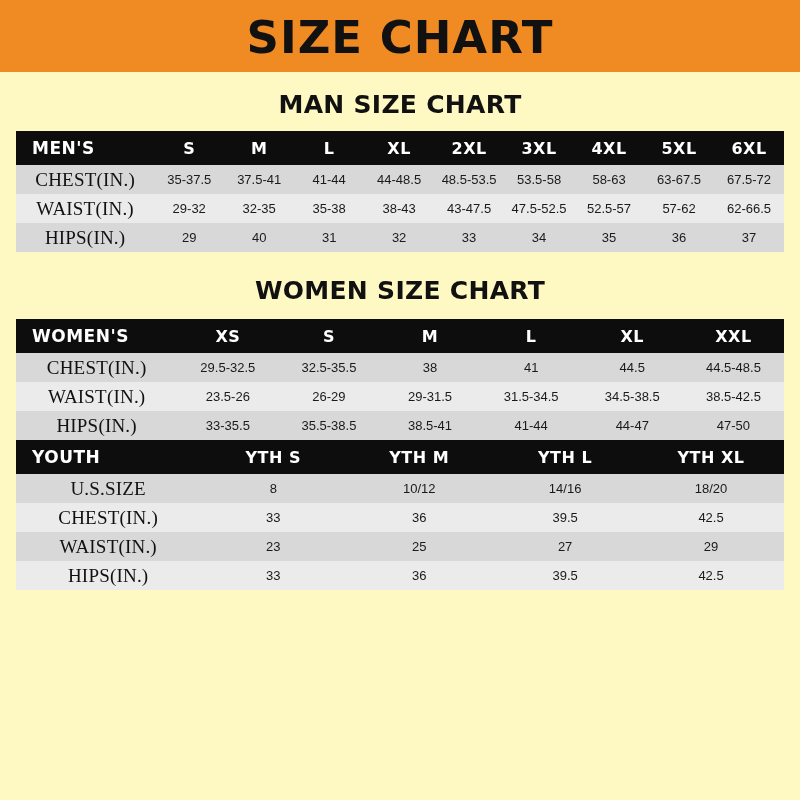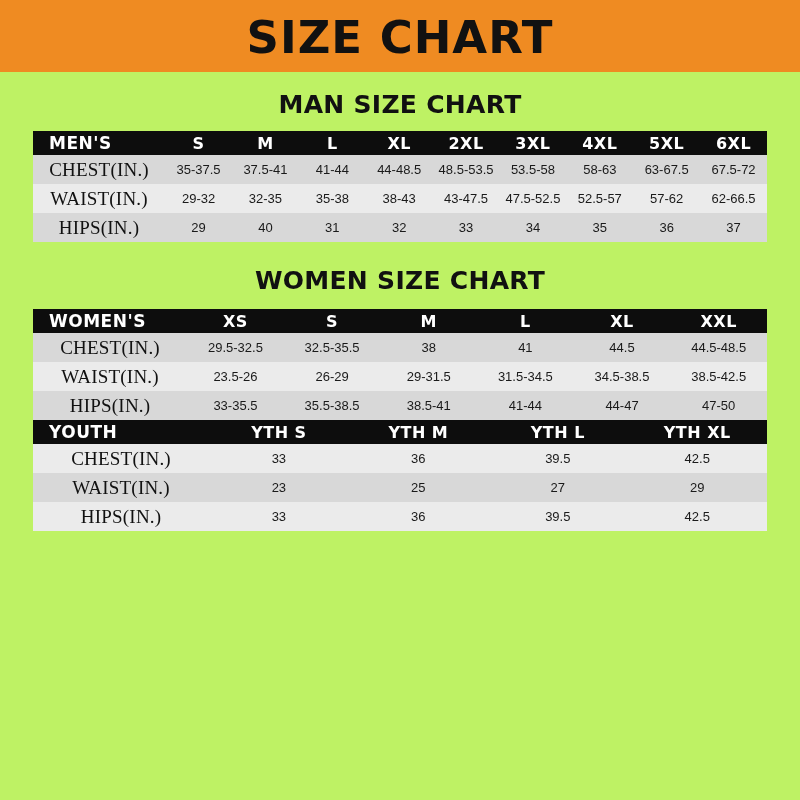--- a/index.html
+++ b/index.html
@@ -10,21 +10,21 @@
     width: 800px;
     height: 800px;
     background: #ffffff;
     font-family: "Liberation Sans", sans-serif;
     overflow: hidden;
   }
   .page {
     position: relative;
     width: 800px;
     height: 800px;
-    background: #bef264;
+    background: #fef9c3;
     box-sizing: border-box;
   }
   
   .banner {
     position: relative;
     height: 72px;
     background: #ef8b22;
     display: flex;
     align-items: center;
     justify-content: center;
@@ -32,21 +32,21 @@
   .banner-title {
     font-family: "DejaVu Sans", sans-serif;
     font-weight: bold;
     font-size: 45px;
     letter-spacing: 1px;
     color: #111111;
     line-height: 1;
     margin-top: 2px;
   }
   .content {
-    padding: 0 33px;
+    padding: 0 16px;
     box-sizing: border-box;
   }
   .section-title {
     text-align: center;
     font-family: "DejaVu Sans", sans-serif;
     font-weight: bold;
     font-size: 25px;
     color: #111111;
     letter-spacing: 0.3px;
   }
@@ -70,21 +70,21 @@
     white-space: nowrap;
   }
   table.chart thead tr {
     background: #0d0d0d;
   }
   table.chart thead th {
     color: #ffffff;
     font-family: "DejaVu Sans", sans-serif;
     font-weight: bold;
     font-size: 16px;
-    height: 24px;
+    height: 34px;
     letter-spacing: 0.5px;
   }
   table.chart thead th.rowhead {
     text-align: left;
     padding-left: 16px;
     font-size: 17px;
   }
   table.chart tbody tr.odd { background: #d8d8d8; }
   table.chart tbody tr.even { background: #ebebeb; }
   table.chart tbody td.rowlabel {
@@ -253,20 +253,27 @@
       <thead>
         <tr>
           <th class="rowhead">YOUTH</th>
           <th>YTH S</th>
           <th>YTH M</th>
           <th>YTH L</th>
           <th>YTH XL</th>
         </tr>
       </thead>
       <tbody>
+        <tr class="odd">
+          <td class="rowlabel">U.S.SIZE</td>
+          <td>8</td>
+          <td>10/12</td>
+          <td>14/16</td>
+          <td>18/20</td>
+        </tr>
         <tr class="even">
           <td class="rowlabel">CHEST(IN.)</td>
           <td>33</td>
           <td>36</td>
           <td>39.5</td>
           <td>42.5</td>
         </tr>
         <tr class="odd">
           <td class="rowlabel">WAIST(IN.)</td>
           <td>23</td>

